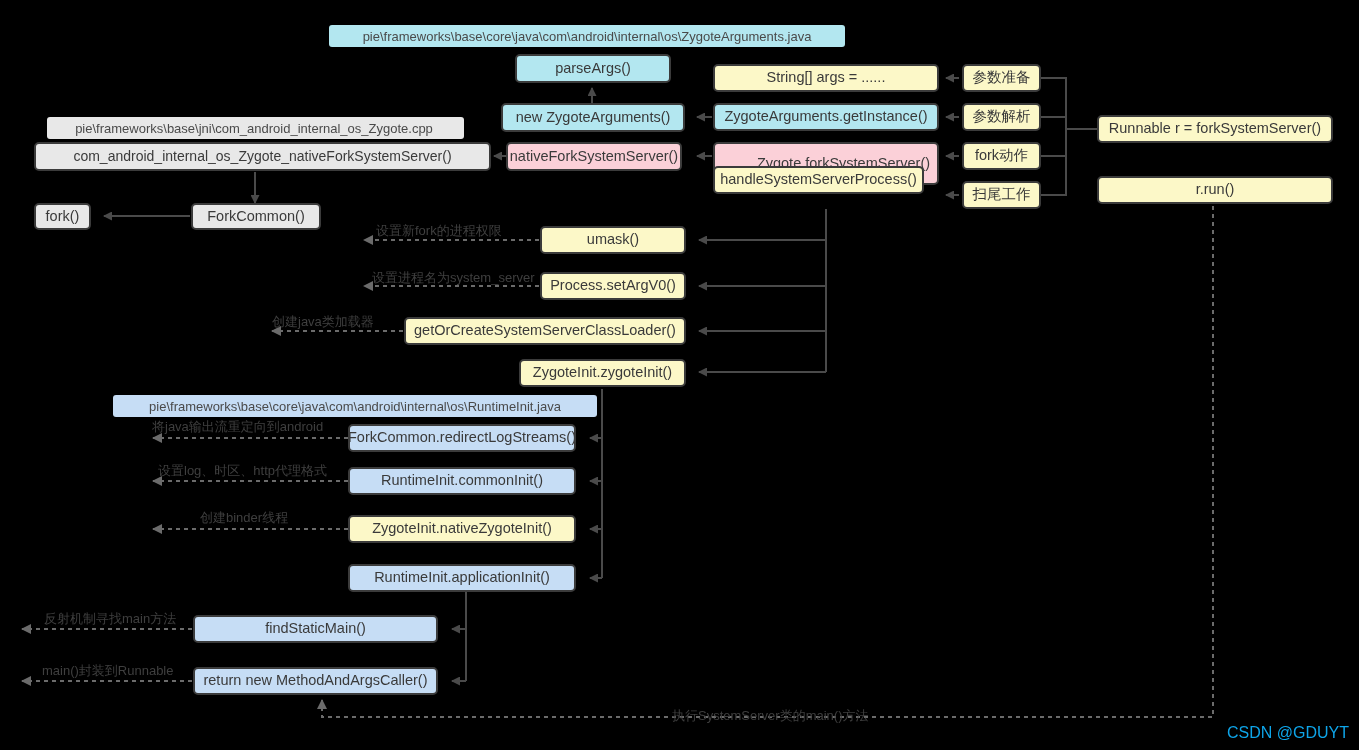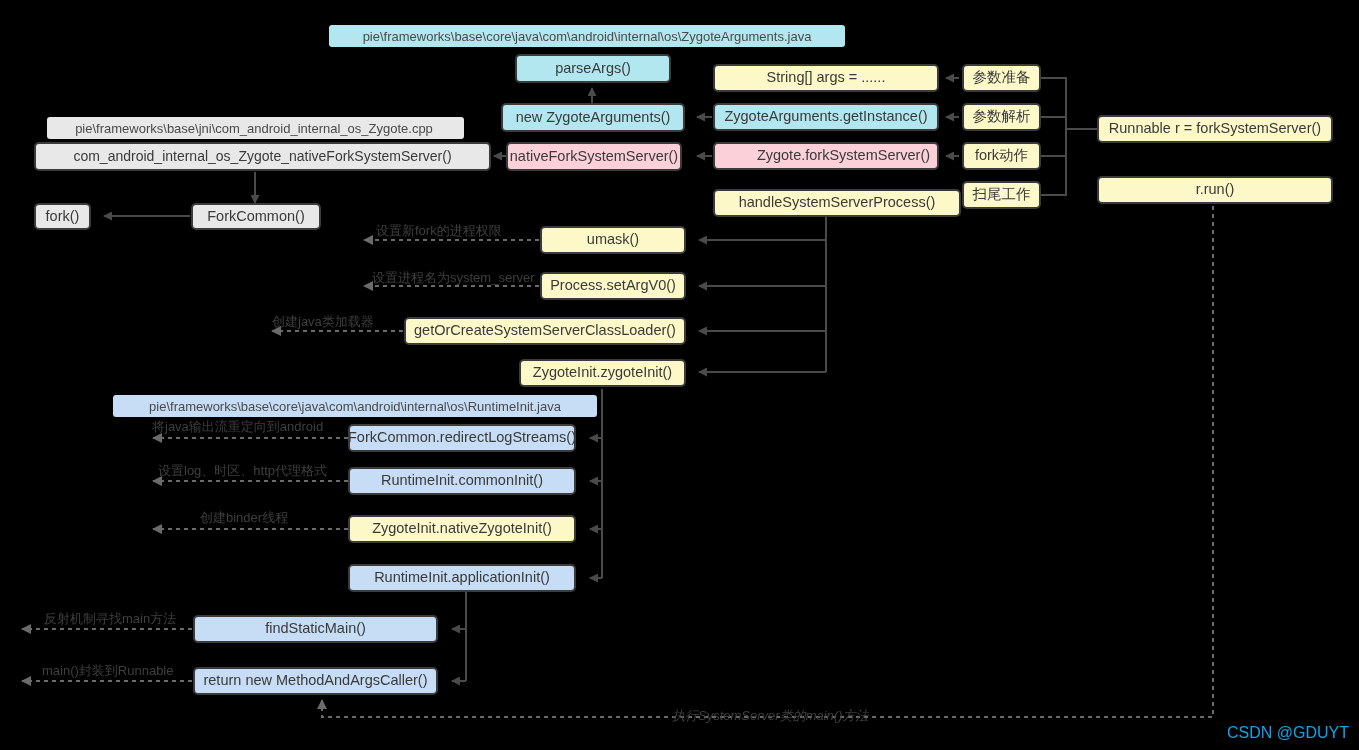--- a/index.html
+++ b/index.html
@@ -126,23 +126,23 @@
   <div class="node grey" style="left:34px;top:142px;width:457px;height:29px;font-size:14px;">com_android_internal_os_Zygote_nativeForkSystemServer()</div>
 
   <div class="node grey" style="left:191px;top:203px;width:130px;height:27px;">ForkCommon()</div>
 
   <div class="node grey" style="left:34px;top:203px;width:57px;height:27px;">fork()</div>
 
   <div class="node yellow" style="left:713px;top:64px;width:226px;height:28px;">String[] args = ......</div>
 
   <div class="node cyan" style="left:713px;top:103px;width:226px;height:28px;">ZygoteArguments.getInstance()</div>
 
-  <div class="node pink" style="left:713px;top:142px;width:226px;height:28px;padding-left:43px;">Zygote.forkSystemServer()</div>
+  <div class="node pink" style="left:713px;top:142px;width:226px;height:43px;padding-left:43px;">Zygote.forkSystemServer()</div>
 
-  <div class="node yellow" style="left:713px;top:189px;width:248px;height:28px;">handleSystemServerProcess()</div>
+  <div class="node yellow" style="left:713px;top:166px;width:211px;height:28px;">handleSystemServerProcess()</div>
 
   <div class="node yellow" style="left:962px;top:64px;width:79px;height:28px;">参数准备</div>
 
   <div class="node yellow" style="left:962px;top:103px;width:79px;height:28px;">参数解析</div>
 
   <div class="node yellow" style="left:962px;top:142px;width:79px;height:28px;">fork动作</div>
 
   <div class="node yellow" style="left:962px;top:181px;width:79px;height:28px;">扫尾工作</div>
 
   <div class="node yellow" style="left:1097px;top:115px;width:236px;height:28px;">Runnable r = forkSystemServer()</div>
@@ -178,17 +178,17 @@
   <div class="annot" style="left:152px;top:420px;">将java输出流重定向到android</div>
 
   <div class="annot" style="left:158px;top:464px;">设置log、时区、http代理格式</div>
 
   <div class="annot" style="left:200px;top:511px;">创建binder线程</div>
 
   <div class="annot" style="left:44px;top:612px;">反射机制寻找main方法</div>
 
   <div class="annot" style="left:42px;top:664px;">main()封装到Runnable</div>
 
-  <div class="caption" style="left:672px;top:707px;font-style:italic;">执行SystemServer类的main()方法</div>
+  <div class="caption" style="left:672px;top:707px;">执行SystemServer类的main()方法</div>
 
   <div class="watermark">CSDN @GDUYT</div>
 
 </div>
 
 </body></html>

